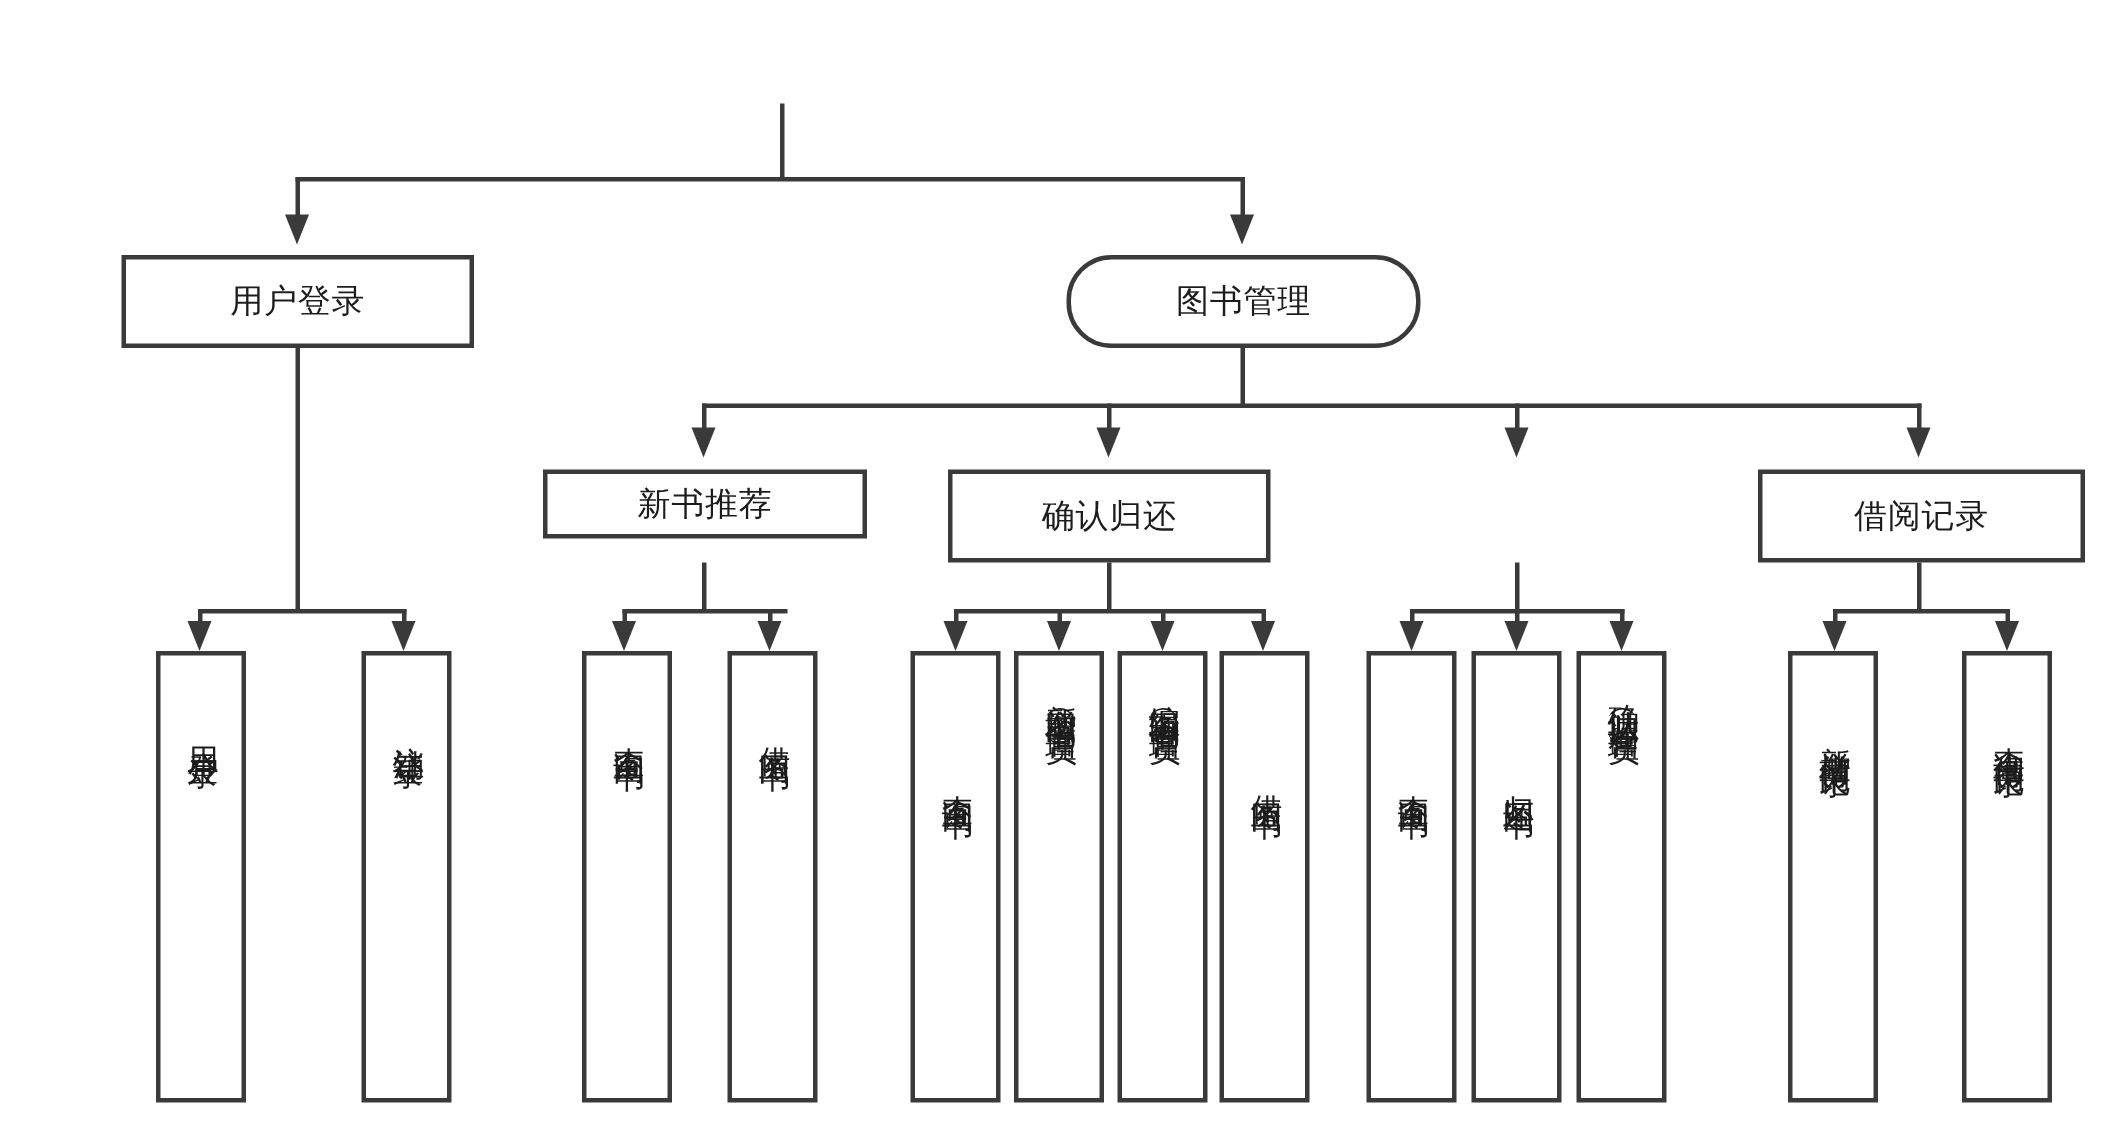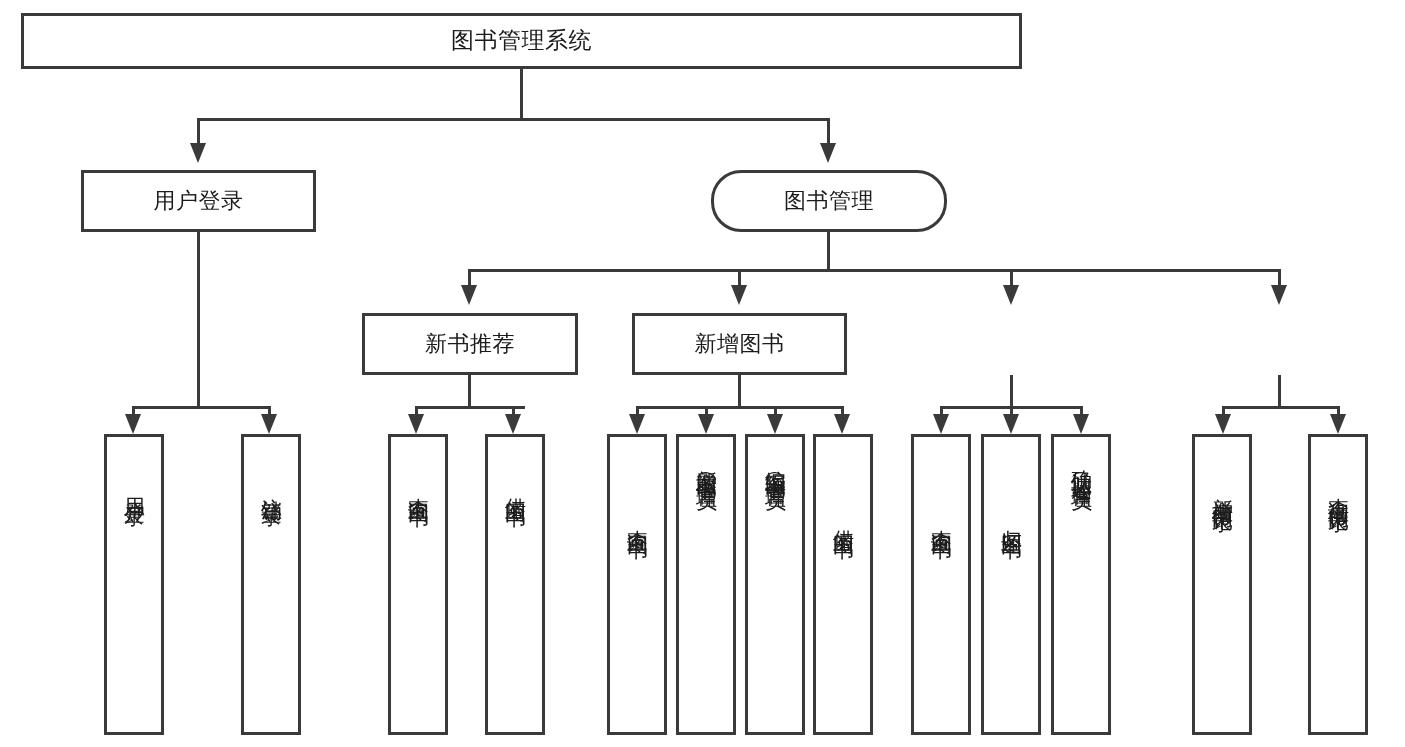--- a/index.html
+++ b/index.html
@@ -83,23 +83,20 @@
     white-space:nowrap;
     letter-spacing:0.5px;
     opacity:.85;
   }
 </style>
 </head>
 <body>
 
 <div id="canvas">
 
-  <div class="node horiz root" style="left:21px;top:13px;width:1001px;height:56px;">
-    <span>图书管理系统</span>
-  </div>
 
   <div class="vline" style="left:520px;top:69px;width:3px;height:49px;"></div>
 
   <div class="hline" style="left:197px;top:118px;width:632px;height:3px;"></div>
 
   <div class="vline" style="left:197px;top:118px;width:3px;height:27px;"></div>
   <div class="arrow" style="left:190px;top:143px;"></div>
   <div class="vline" style="left:827px;top:118px;width:3px;height:27px;"></div>
   <div class="arrow" style="left:820px;top:143px;"></div>
 
@@ -121,25 +118,28 @@
   <div class="hline" style="left:468px;top:269px;width:813px;height:3px;"></div>
   <div class="vline" style="left:468px;top:269px;width:3px;height:18px;"></div>
   <div class="arrow" style="left:461px;top:285px;"></div>
   <div class="vline" style="left:738px;top:269px;width:3px;height:18px;"></div>
   <div class="arrow" style="left:731px;top:285px;"></div>
   <div class="vline" style="left:1010px;top:269px;width:3px;height:18px;"></div>
   <div class="arrow" style="left:1003px;top:285px;"></div>
   <div class="vline" style="left:1278px;top:269px;width:3px;height:18px;"></div>
   <div class="arrow" style="left:1271px;top:285px;"></div>
 
-  <div class="node horiz" style="left:362px;top:313px;width:216px;height:62px;">
+  <div class="node horiz" style="left:362px;top:313px;width:216px;height:46px;">
     <span>新书推荐</span>
   </div>
   <div class="node horiz" style="left:632px;top:313px;width:215px;height:62px;">
-    <span>新增图书</span>
+    <span>确认归还</span>
+  </div>
+  <div class="node horiz" style="left:1172px;top:313px;width:218px;height:62px;">
+    <span>借阅记录</span>
   </div>
 
   <div class="vline" style="left:468px;top:375px;width:3px;height:33px;"></div>
   <div class="hline" style="left:415px;top:406px;width:110px;height:3px;"></div>
   <div class="vline" style="left:415px;top:406px;width:3px;height:10px;"></div>
   <div class="arrow" style="left:408px;top:414px;"></div>
   <div class="vline" style="left:512px;top:406px;width:3px;height:10px;"></div>
   <div class="arrow" style="left:505px;top:414px;"></div>
 
   <div class="vline" style="left:738px;top:375px;width:3px;height:33px;"></div>

